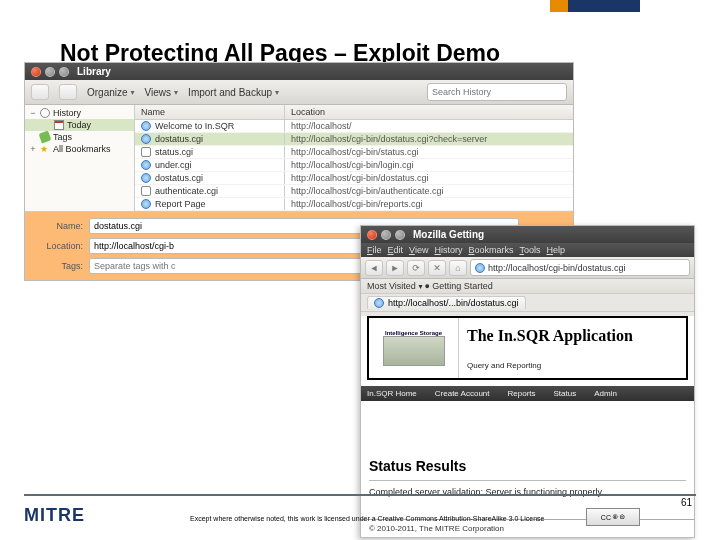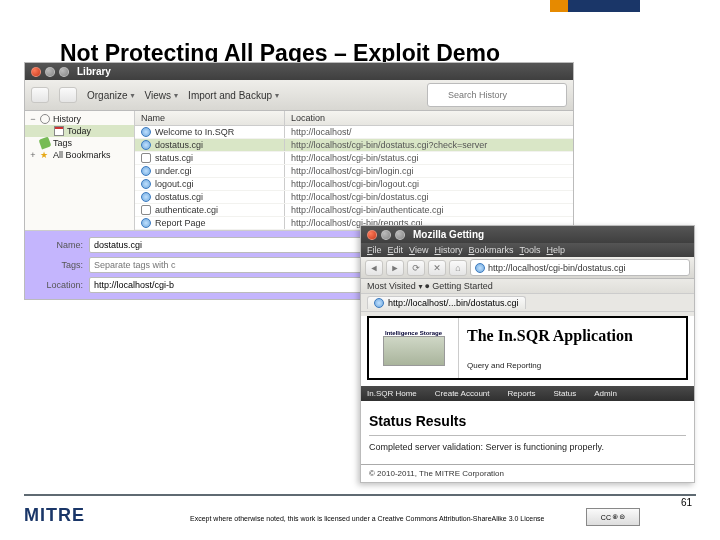--- a/index.html
+++ b/index.html
@@ -12,21 +12,21 @@
   .library { position: absolute; top: 62px; left: 24px; width: 550px; border: 1px solid #bbb; background: #e8e7e3; font-size: 10px; }
   .lib-titlebar { background: linear-gradient(#555,#3f3f3f); color: #fff; padding: 3px 6px; display: flex; align-items: center; gap: 4px; }
   .win-btn { width: 10px; height: 10px; border-radius: 50%; border: 1px solid rgba(255,255,255,0.3); }
   .win-red { background: radial-gradient(circle at 30% 30%, #ff7b5a, #c83c1e); }
   .win-grey { background: radial-gradient(circle at 30% 30%, #bbb, #888); }
   .lib-toolbar { background: linear-gradient(#efeeea,#d8d7d2); border-bottom: 1px solid #bbb; padding: 3px 6px; display: flex; align-items: center; gap: 10px; }
   .tb-btn { display: flex; align-items: center; gap: 3px; color: #333; font-size: 10px; }
   .tb-btn .drop { font-size: 8px; color: #666; }
   .tb-nav { width: 18px; height: 16px; border: 1px solid #c8c7c4; border-radius: 3px; background: linear-gradient(#fafafa,#e5e5e5); display: inline-block; }
   .tb-search { margin-left: auto; }
-  .tb-search input { width: 140px; height: 24px; font-size: 9px; padding: 1px 20px; border: 1px solid #bbb; border-radius: 3px; background: #fff; }
+  .tb-search input { width: 140px; height: 18px; font-size: 9px; padding: 1px 4px; border: 1px solid #bbb; border-radius: 3px; background: #fff; }
   .lib-body { display: flex; background: #fff; }
   .tree { width: 110px; border-right: 1px solid #ccc; background: #fbfaf7; padding: 2px 0; }
   .tree-row { display: flex; align-items: center; gap: 3px; padding: 1px 4px; font-size: 9px; color: #222; }
   .tree-row.sel { background: #d9e6c6; }
   .expander { width: 8px; color: #666; font-size: 9px; text-align: center; }
   .ticon { width: 10px; height: 10px; display: inline-block; }
   .ticon.clock { border: 1px solid #888; border-radius: 50%; position: relative; }
   .ticon.cal { background: #fff; border: 1px solid #888; position: relative; }
   .ticon.cal::before { content:""; position:absolute; top:0; left:0; right:0; height:2px; background:#c33; }
   .ticon.tag { background: #7b5; border-radius: 2px 2px 2px 0; transform: rotate(-20deg); }
@@ -37,21 +37,21 @@
   .col-name { width: 150px; border-right: 1px solid #ccc; }
   .col-loc { flex: 1; }
   .list-rows { }
   .list-row { display: flex; font-size: 9px; color: #333; padding: 0 0; border-bottom: 1px solid #f2f2ef; }
   .list-row.sel { background: #d9e6c6; }
   .list-row .col-name { display: flex; align-items: center; gap: 4px; padding: 1px 6px; }
   .list-row .col-loc { padding: 1px 6px; color: #555; }
   .pico { width: 10px; height: 10px; display: inline-block; border: 1px solid #888; border-radius: 2px; }
   .pico.globe { border-radius: 50%; border-color:#3b7abf; background: radial-gradient(circle,#bfe0ff,#6fa8dc); }
   .pico.doc { background: #fff; }
-  .lib-details { border-top: 1px solid #ccc; background: #c4b5fd; padding: 4px 8px; font-size: 9px; color: #333; }
+  .lib-details { border-top: 1px solid #ccc; background: #fdba74; padding: 4px 8px; font-size: 9px; color: #333; }
   .det-row { display: flex; align-items: center; gap: 6px; padding: 2px 0; }
   .det-label { width: 50px; text-align: right; color: #555; }
   .det-input { flex: 1; height: 16px; border: 1px solid #bbb; border-radius: 2px; padding: 1px 4px; font-size: 9px; background: #fff; }
   .det-show { font-size: 9px; color: #555; }
 
   .ff { position: absolute; top: 225px; left: 360px; width: 335px; border: 1px solid #bbb; background: #e8e7e3; font-size: 10px; box-shadow: -2px 2px 6px rgba(0,0,0,0.25); }
   .ff-menubar { background: linear-gradient(#555,#3f3f3f); color: #ddd; padding: 2px 6px; font-size: 9px; display: flex; gap: 6px; }
   .ff-menubar span u { text-decoration: underline; }
   .ff-chrome { background: linear-gradient(#efeeea,#d8d7d2); border-bottom: 1px solid #bbb; padding: 2px 4px; }
   .ff-navrow { display: flex; align-items: center; gap: 3px; }
@@ -61,21 +61,21 @@
   .ff-tab { background: #e8e7e3; padding: 2px 6px; border-bottom: 1px solid #ccc; display:flex; }
   .ff-tab .tab { background: linear-gradient(#fafafa,#e9e9e5); border: 1px solid #ccc; border-bottom: none; border-radius: 3px 3px 0 0; padding: 1px 6px; font-size: 9px; display:flex; align-items:center; gap:4px; }
   .page { background: #fff; padding: 0; }
   .banner { border: 2px solid #000; margin: 4px 6px 6px; display: flex; align-items: stretch; height: 64px; }
   .banner-left { width: 90px; border-right: 1px solid #ccc; display:flex; flex-direction:column; align-items:center; justify-content:center; font-size:6px; color:#555; padding:2px; }
   .banner-left .img { width: 62px; height: 30px; background: linear-gradient(#cfd7c6,#a9b49c); border:1px solid #999; }
   .banner-right { flex:1; display:flex; flex-direction:column; justify-content:center; padding-left:8px; }
   .banner-right .app { font-family: "Times New Roman", serif; font-weight: bold; font-size: 16px; }
   .banner-right .sub { font-size: 8px; color: #222; margin-top: 16px; }
   .pg-nav { background: linear-gradient(#4a4a4a,#303030); color: #eee; padding: 3px 6px; font-size: 8px; display: flex; gap: 18px; }
-  .pg-body { padding: 12px 8px; }
+  .pg-body { padding: 22px 8px; margin-top: 35px; }
   .pg-body h3 { font-size: 14px; font-weight: bold; margin-bottom: 6px; }
   .pg-body .hr { border-top: 1px solid #bbb; margin: 2px 0 6px; }
   .pg-body p { font-size: 9px; color: #222; }
   .pg-foot { border-top: 1px solid #aaa; padding: 4px 8px; font-size: 8px; color: #333; display:flex; align-items:center; gap:6px; }
   .mitre { position: absolute; left: 24px; bottom: 14px; font-weight: bold; font-size: 18px; color: #1a3668; letter-spacing: 1px; }
   .bottom-line { position: absolute; left: 24px; right: 24px; bottom: 44px; height: 2px; background: #5f6a72; }
   .lic { position: absolute; bottom: 18px; left: 190px; font-size: 7px; color: #000; }
   .cc { position: absolute; bottom: 14px; right: 80px; width: 54px; height: 18px; border:1px solid #888; background: linear-gradient(#fafafa,#ddd); display:flex; align-items:center; justify-content:center; font-size:7px; gap:2px; }
   .pgnum { position: absolute; bottom: 32px; right: 28px; font-size: 10px; color: #000; }
 </style>
@@ -167,27 +167,20 @@
           <div class="list-row">
             <div class="col-name">
               <span class="pico globe"></span>
               <span>under.cgi</span>
             </div>
             <div class="col-loc">http://localhost/cgi-bin/login.cgi</div>
           </div>
           <div class="list-row">
             <div class="col-name">
               <span class="pico globe"></span>
-              <span>logout.cgi</span>
-            </div>
-            <div class="col-loc">http://localhost/cgi-bin/logout.cgi</div>
-          </div>
-          <div class="list-row">
-            <div class="col-name">
-              <span class="pico globe"></span>
               <span>dostatus.cgi</span>
             </div>
             <div class="col-loc">http://localhost/cgi-bin/dostatus.cgi</div>
           </div>
           <div class="list-row">
             <div class="col-name">
               <span class="pico doc"></span>
               <span>authenticate.cgi</span>
             </div>
             <div class="col-loc">http://localhost/cgi-bin/authenticate.cgi</div>
@@ -202,27 +195,27 @@
         </div>
     </div>
   </div>
   <div class="lib-details">
     <div class="det-row">
       <div class="det-label">Name:</div>
       <input class="det-input" value="dostatus.cgi" style="">
       <div class="det-show" style="width:40px;"></div>
     </div>
     <div class="det-row">
+      <div class="det-label">Location:</div>
+      <input class="det-input" value="http://localhost/cgi-b" style="">
+    </div>
+    <div class="det-row">
       <div class="det-label">Tags:</div>
       <input class="det-input" placeholder="Separate tags with c" style="">
       <span class="drop" style="font-size:8px;color:#666;">▾</span>
-    </div>
-    <div class="det-row">
-      <div class="det-label">Location:</div>
-      <input class="det-input" value="http://localhost/cgi-b" style="">
     </div>
   </div>
 </div>
 
 <div class="ff">
   <div class="lib-titlebar">
     <span class="win-btn win-red"></span>
     <span class="win-btn win-grey"></span>
     <span class="win-btn win-grey"></span>
     <span style="font-weight:bold;margin-left:4px;">Mozilla Getting</span>

